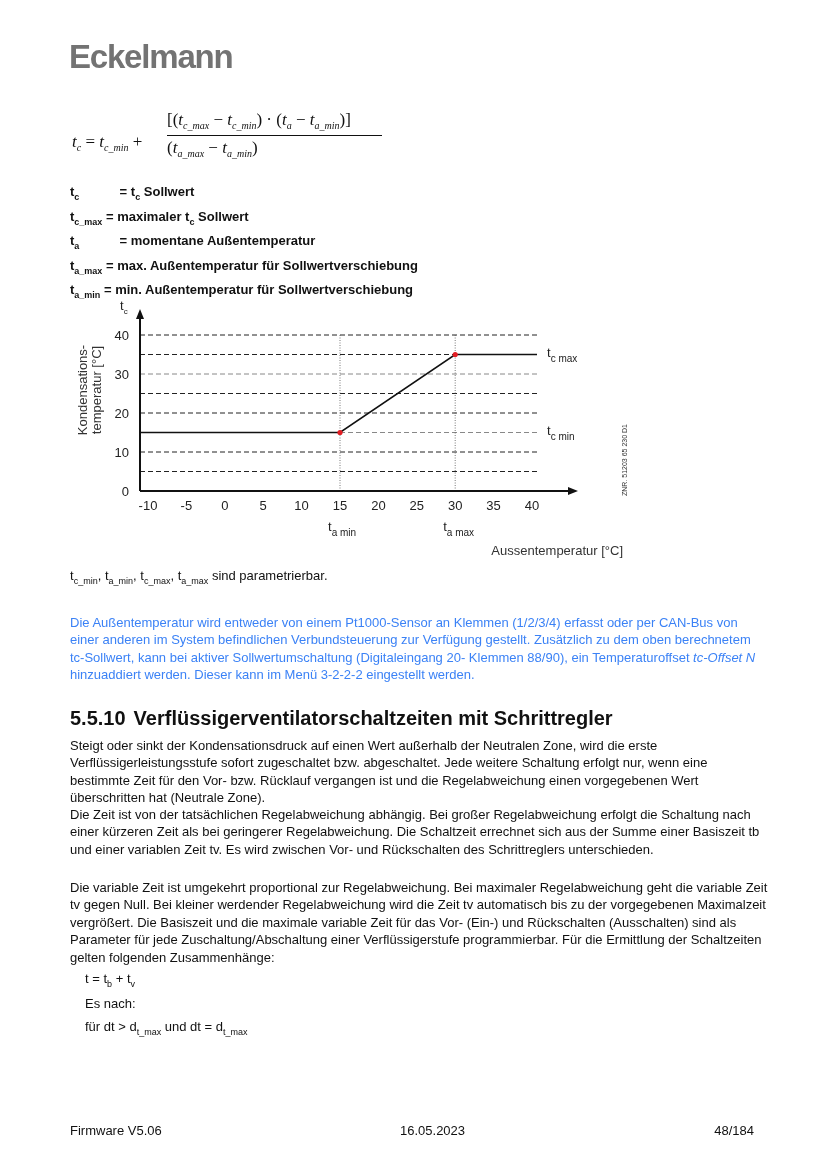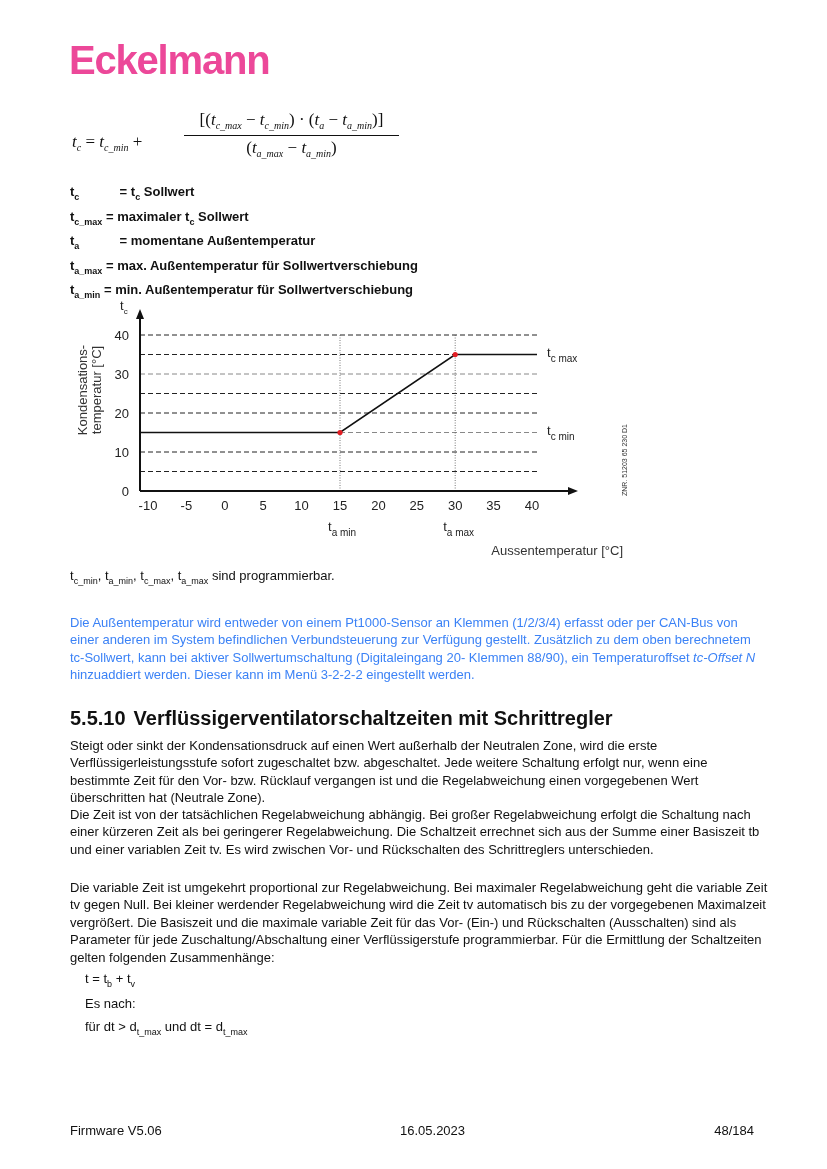--- a/index.html
+++ b/index.html
@@ -1,20 +1,20 @@
 <!DOCTYPE html>
 <html><head>
 <meta charset="utf-8">
 <style>
   html, body { margin:0; padding:0; background:#ffffff; }
   body { width:827px; height:1169px; position:relative; font-family:"Liberation Sans", sans-serif; color:#111; overflow:hidden; }
-  .logo { position:absolute; left:69px; top:38px; font-family:"Liberation Sans", sans-serif; font-weight:bold; font-size:40px; color:#ec4899; letter-spacing:-1.2px; }
+  .logo { position:absolute; left:69px; top:38px; font-family:"Liberation Sans", sans-serif; font-weight:bold; font-size:33px; color:#737373; letter-spacing:-1.2px; }
   .formula { position:absolute; left:72px; top:110px; font-family:"Liberation Serif", serif; font-style:italic; font-size:17px; color:#111; }
   .formula .lhs { position:absolute; left:0; top:22px; white-space:nowrap; }
-  .formula .frac { position:absolute; left:112px; top:0; text-align:center; width:215px; }
+  .formula .frac { position:absolute; left:95px; top:0; width:215px; }
   .formula .num { display:block; white-space:nowrap; padding-bottom:2px; }
   .formula .bar { display:block; height:1px; background:#111; margin:2px 0; }
   .formula .den { display:block; white-space:nowrap; }
   .formula sub { font-size:10px; }
   .defs { position:absolute; left:70px; top:182px; font-size:13px; line-height:19px;font-weight:bold; }
   .defs .row { white-space:nowrap; }
   .defs sub, .note sub, .eq sub { font-size:9px; }
   .sym { display:inline-block; }
   .sym.pad { width:46px; }
   .chart { position:absolute; left:60px; top:295px; }
@@ -108,21 +108,21 @@
       <text x="487" y="139.5" font-size="13" fill="#222">t<tspan dy="5" font-size="10">c min</tspan></text>
       <text x="268" y="236" font-size="13" fill="#222">t<tspan dy="5" font-size="10">a min</tspan></text>
       <text x="383.2" y="236" font-size="13" fill="#222">t<tspan dy="5" font-size="10">a max</tspan></text>
     </g>
   <text id="ylabel1" text-anchor="middle" font-size="13" fill="#333" transform="translate(27,95) rotate(-90)">Kondensations-</text>
   <text id="ylabel2" text-anchor="middle" font-size="13" fill="#333" transform="translate(41,95) rotate(-90)">temperatur [°C]</text>
   <text id="xlabel" x="563" y="260" text-anchor="end" font-size="13" fill="#333">Aussentemperatur [°C]</text>
   <text id="znr" font-size="7" fill="#333" text-anchor="middle" transform="translate(567,165) rotate(-90)">ZNR. 51203 65 230 D1</text>
 </svg>
 
-<div class="note" id="note"><span>t</span><sub>c_min</sub><span>, </span><span>t</span><sub>a_min</sub><span>, </span><span>t</span><sub>c_max</sub><span>, </span><span>t</span><sub>a_max</sub><span> sind programmierbar.</span></div>
+<div class="note" id="note"><span>t</span><sub>c_min</sub><span>, </span><span>t</span><sub>a_min</sub><span>, </span><span>t</span><sub>c_max</sub><span>, </span><span>t</span><sub>a_max</sub><span> sind parametrierbar.</span></div>
 
 <div class="para-gray"><span>Die Außentemperatur wird entweder von einem Pt1000-Sensor an Klemmen (1/2/3/4) erfasst oder per CAN-Bus von einer anderen im System befindlichen Verbundsteuerung zur Verfügung gestellt. Zusätzlich zu dem oben berechnetem tc-Sollwert, kann bei aktiver Sollwertumschaltung (Digitaleingang 20- Klemmen 88/90), ein Temperaturoffset </span><i>tc-Offset N</i><span> hinzuaddiert werden. Dieser kann im Menü 3-2-2-2 eingestellt werden.</span></div>
 
 <div class="h2"><span class="num">5.5.10</span><span>Verflüssigerventilatorschaltzeiten mit Schrittregler</span></div>
 
 <div class="para p1">Steigt oder sinkt der Kondensationsdruck auf einen Wert außerhalb der Neutralen Zone, wird die erste Verflüssigerleistungsstufe sofort zugeschaltet bzw. abgeschaltet. Jede weitere Schaltung erfolgt nur, wenn eine bestimmte Zeit für den Vor- bzw. Rücklauf vergangen ist und die Regelabweichung einen vorgegebenen Wert überschritten hat (Neutrale Zone).</div>
 <div class="para p2">Die Zeit ist von der tatsächlichen Regelabweichung abhängig. Bei großer Regelabweichung erfolgt die Schaltung nach einer kürzeren Zeit als bei geringerer Regelabweichung. Die Schaltzeit errechnet sich aus der Summe einer Basiszeit tb und einer variablen Zeit tv. Es wird zwischen Vor- und Rückschalten des Schrittreglers unterschieden.</div>
 <div class="para p3">Die variable Zeit ist umgekehrt proportional zur Regelabweichung. Bei maximaler Regelabweichung geht die variable Zeit tv gegen Null. Bei kleiner werdender Regelabweichung wird die Zeit tv automatisch bis zu der vorgegebenen Maximalzeit vergrößert. Die Basiszeit und die maximale variable Zeit für das Vor- (Ein-) und Rückschalten (Ausschalten) sind als Parameter für jede Zuschaltung/Abschaltung einer Verflüssigerstufe programmierbar. Für die Ermittlung der Schaltzeiten gelten folgenden Zusammenhänge:</div>
 
 <div class="eq eq1"><span>t = t</span><sub>b</sub><span> + t</span><sub>v</sub></div>

